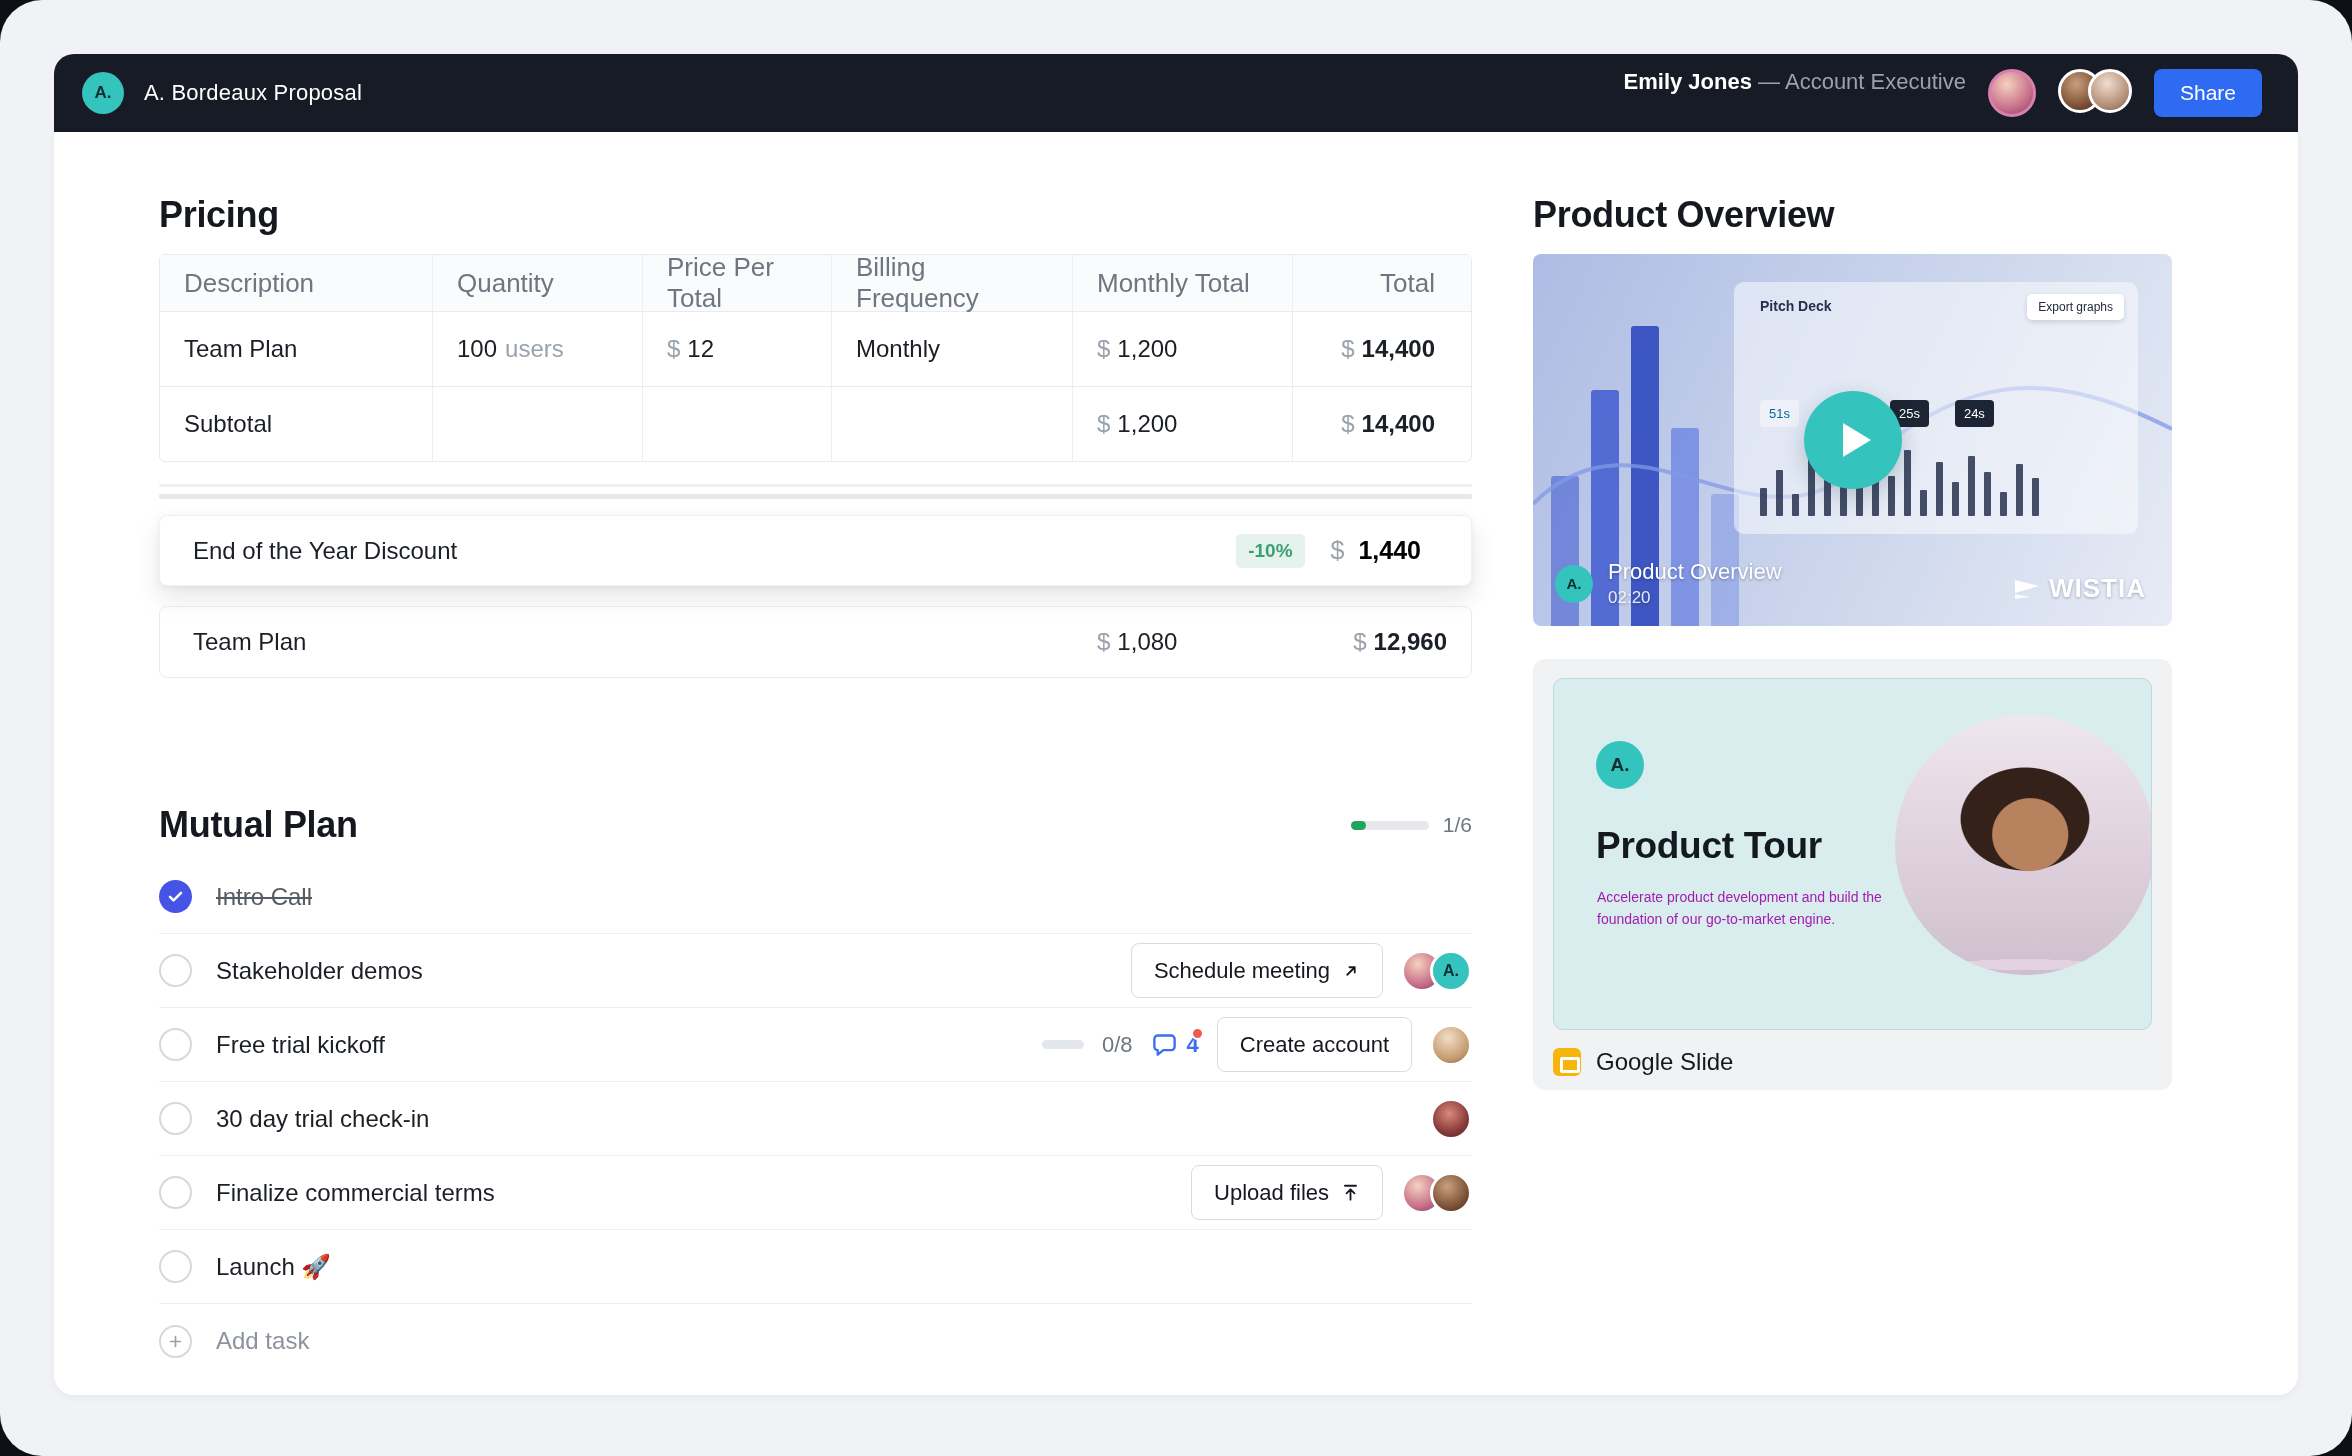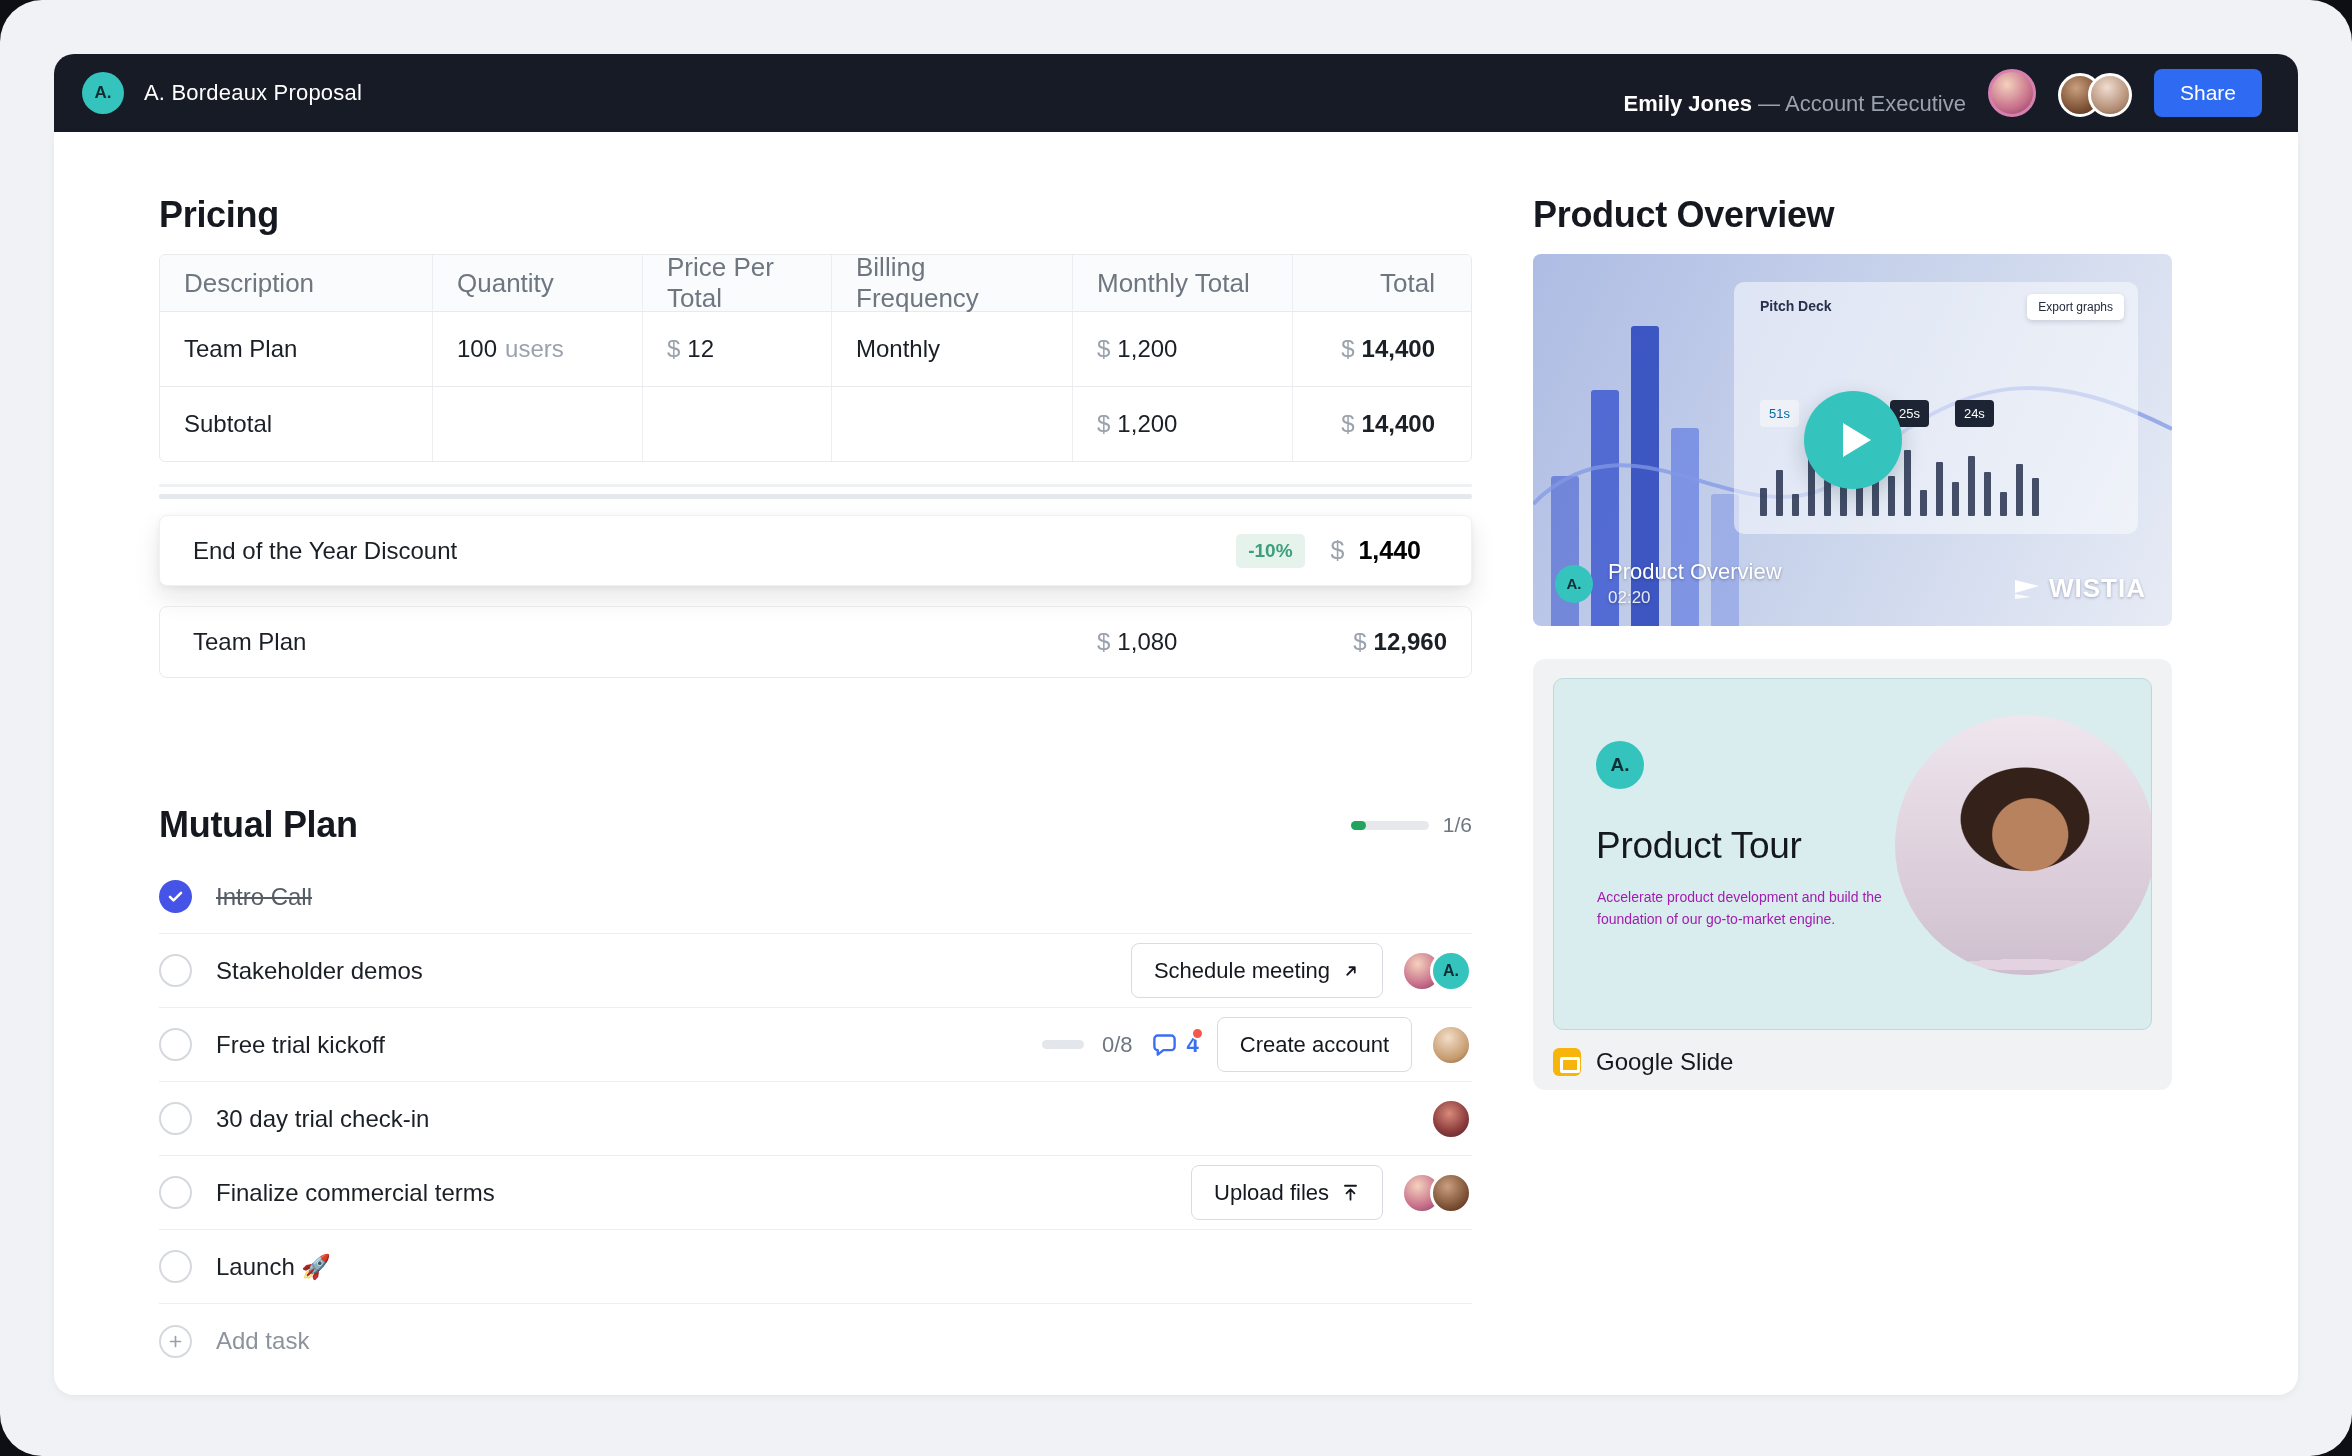--- a/index.html
+++ b/index.html
@@ -6,21 +6,21 @@
   html,body { width:2352px; height:1456px; background:#0d0f14; font-family:"Liberation Sans", sans-serif; }
   .frame { position:relative; width:2352px; height:1456px; background:#f1f2f5; border-radius:42px; overflow:hidden; }
 
   
   .topbar { position:absolute; left:54px; right:54px; top:54px; height:78px; background:#171b26;
             border-radius:20px 20px 0 0; display:flex; align-items:center; justify-content:space-between; padding:0 36px 0 28px; }
   .tb-left { display:flex; align-items:center; gap:20px; }
   .a-badge { background:#35c4bd; color:#0d2f33; font-weight:700; display:flex; align-items:center; justify-content:center; border-radius:50%; }
   .tb-avatar { width:42px; height:42px; font-size:17px; }
   .tb-title { color:#ffffff; font-size:22px; font-weight:500; letter-spacing:.2px; }
-  .tb-right { display:flex; align-items:flex-end; gap:22px; }
+  .tb-right { display:flex; align-items:flex-start; gap:22px; }
   .owner { font-size:22px; }
   .owner-name { color:#ffffff; font-weight:600; }
   .owner-role { color:#9aa1ad; font-weight:400; }
   .av { border-radius:50%; display:inline-block; }
   .ph { border:3px solid #ffffff; }
   .av-h1 { width:48px; height:48px; border:3px solid #d77fb0; background:radial-gradient(circle at 38% 30%, #f4d2bd, #c76e8a 62%, #7e3f5c); }
   .av-h2 { width:44px; height:44px; background:radial-gradient(circle at 40% 32%, #c9a07e, #7a4e33 65%, #46291a); }
   .av-h3 { width:44px; height:44px; margin-left:-14px; background:radial-gradient(circle at 42% 30%, #f0ddd0, #b08a72 68%, #70523f); }
   .hdr-stack { display:flex; align-items:center; }
   .share-btn { background:#2f6bf2; color:#fff; border:none; border-radius:8px; height:48px; padding:4px 26px;
@@ -118,21 +118,21 @@
   .vcap { position:absolute; left:22px; bottom:18px; display:flex; align-items:center; gap:15px; }
   .vcap-badge { width:38px; height:38px; font-size:15px; }
   .vcap-title { color:#fff; font-size:22px; font-weight:500; text-shadow:0 1px 3px rgba(10,20,50,.35); }
   .vcap-time  { color:rgba(255,255,255,.88); font-size:17px; margin-top:3px; text-shadow:0 1px 3px rgba(10,20,50,.35); }
   .wistia { position:absolute; right:26px; bottom:22px; display:flex; align-items:center; gap:9px;
             color:#fff; font-size:26px; font-weight:700; letter-spacing:1px; text-shadow:0 1px 3px rgba(10,20,50,.3); }
 
   .tour-wrap { margin-top:33px; background:#f1f2f4; border-radius:12px; padding:19px 20px; height:431px; }
   .tour-card { height:352px; background:#d9edef; border:1px solid #bcdadd; border-radius:10px; position:relative; overflow:hidden; }
   .tour-badge { width:48px; height:48px; font-size:19px; position:absolute; left:42px; top:62px; }
-  .tour-title { position:absolute; left:42px; top:146px; font-size:37px; font-weight:400; color:#13191f; letter-spacing:-.3px; }
+  .tour-title { position:absolute; left:42px; top:146px; font-size:37px; font-weight:700; color:#13191f; letter-spacing:-.3px; }
   .tour-desc  { position:absolute; left:43px; top:208px; width:300px; font-size:14px; line-height:1.55; color:#a21caf; }
   .tour-photo { position:absolute; right:-4px; top:36px; width:260px; height:260px; border-radius:50%;
     background:
       radial-gradient(closest-side at 52% 46%, #b9825f 0 30%, rgba(0,0,0,0) 31%),
       radial-gradient(closest-side at 50% 96%, #e3d3e0 0 52%, rgba(0,0,0,0) 53%),
       radial-gradient(closest-side at 50% 40%, #34211a 0 49%, rgba(0,0,0,0) 50%),
       linear-gradient(#efe6ee, #cfbfce); }
   .gslide-row { margin-top:18px; display:flex; align-items:center; gap:15px; }
   .gs-icon { width:28px; height:28px; background:#f7b50c; border-radius:6px; position:relative; }
   .gs-icon::after { content:""; position:absolute; left:7px; top:9px; width:14px; height:10px; border:3px solid #fff; border-radius:2px; }

